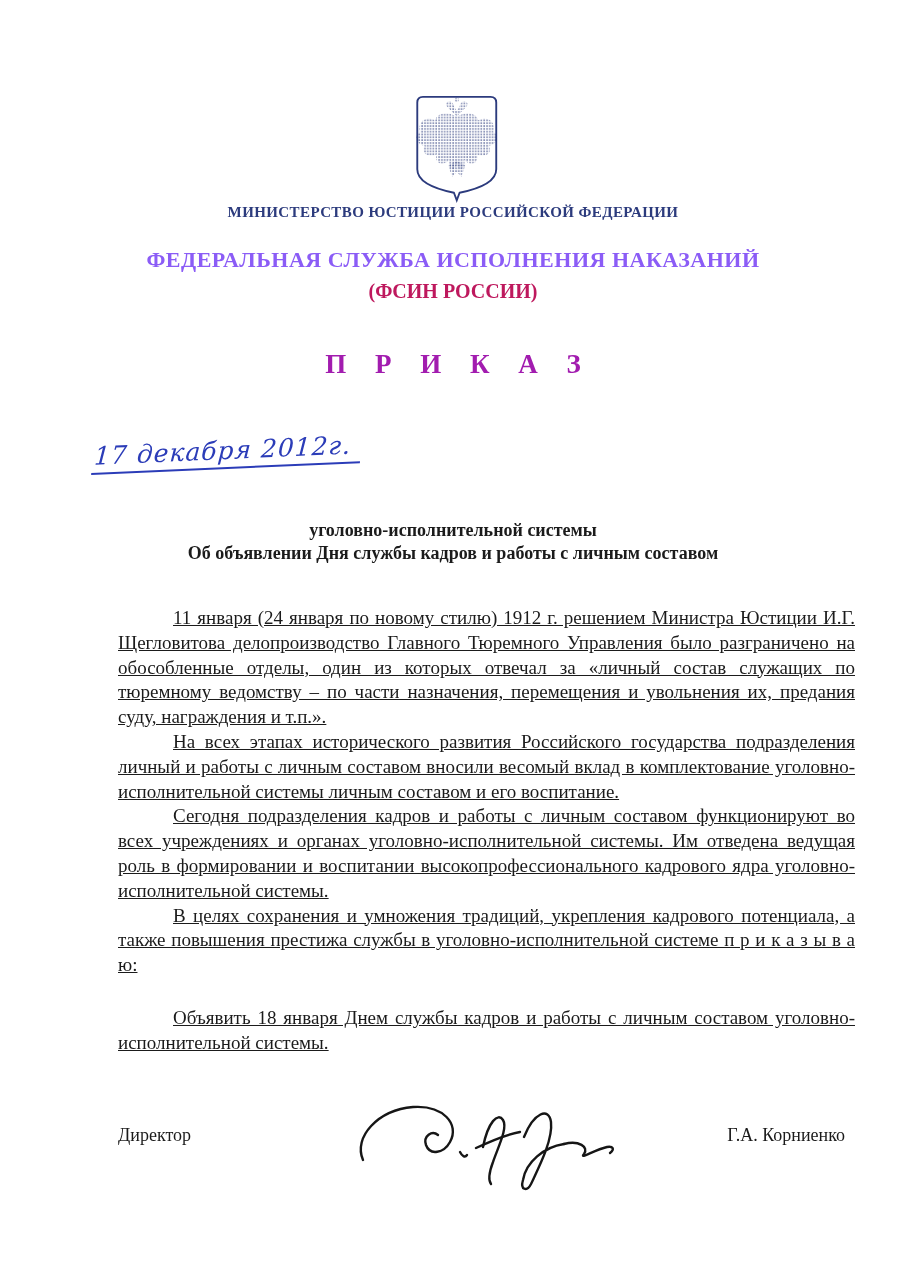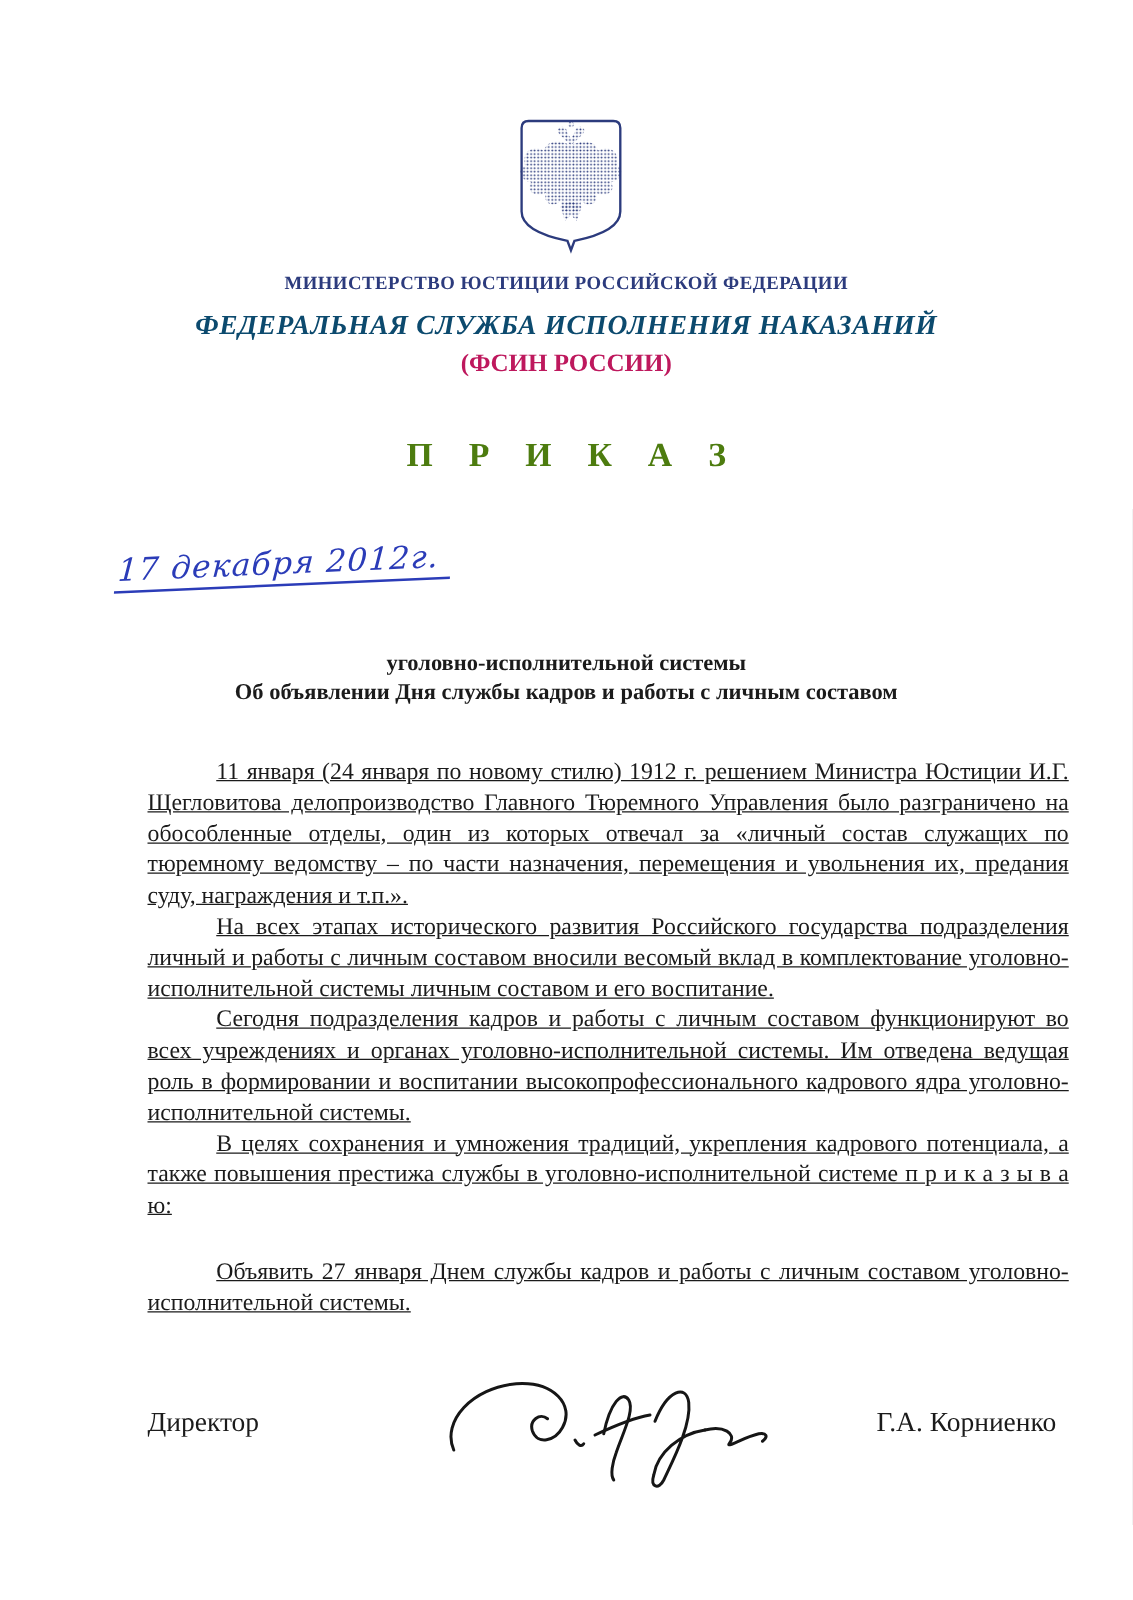--- a/index.html
+++ b/index.html
@@ -5,24 +5,24 @@
   html,body{margin:0;padding:0;background:#e8e8e8;}
   .page{
     position:relative;width:906px;height:1280px;margin:0 auto;
     background:#ffffff;overflow:hidden;
     font-family:"Liberation Serif",serif;color:#1b1b1b;
   }
   .centered{position:absolute;left:0;width:100%;text-align:center;}
   
   .emblem{position:absolute;top:94px;left:50%;transform:translateX(-46%);}
   
-  .ministry{top:219px;font-size:15px;font-weight:bold;color:#2c3b7d;letter-spacing:.4px;}
-  .agency{top:247px;font-size:22px;font-weight:bold;color:#0c4a6e;letter-spacing:.5px;font-style:italic;}
+  .ministry{top:204px;font-size:15px;font-weight:bold;color:#2c3b7d;letter-spacing:.4px;}
+  .agency{top:247px;font-size:22px;font-weight:bold;color:#8b5cf6;letter-spacing:.5px;}
   .agency-short{top:280px;font-size:20px;font-weight:bold;color:#be185d;}
-  .doc-kind{top:349px;font-size:27px;font-weight:bold;color:#4d7c0f;letter-spacing:11px;text-indent:11px;}
+  .doc-kind{top:349px;font-size:27px;font-weight:bold;color:#a21caf;letter-spacing:11px;text-indent:11px;}
   .city{top:399px;font-size:19px;color:#222;letter-spacing:2px;}
   
   .date-row{position:absolute;top:436px;left:92px;right:58px;height:56px;}
   .hand{font-family:"DejaVu Serif",serif;font-style:italic;color:#2b3cb8;}
   .date-hand{
     display:inline-block;font-size:25px;letter-spacing:1px;
     transform:rotate(-2.5deg) skewX(-6deg);
     border-bottom:2px solid #2b3cb8;padding:0 10px 2px 2px;
   }
   .num-wrap{position:absolute;right:10px;top:2px;font-size:22px;color:#2c3b7d;}
@@ -35,21 +35,21 @@
   
   .title{top:519px;font-size:18px;font-weight:bold;line-height:23px;}
   
   .body{
     position:absolute;top:606px;left:118px;width:737px;
     font-size:19px;line-height:24.8px;text-align:justify;text-decoration:underline;
   }
   .body p{margin:0;text-indent:55px;}
   .body p.order{margin-top:28px;}
   
-  .sig-row{position:absolute;top:1117px;left:118px;right:61px;height:80px;font-size:22px;}
+  .sig-row{position:absolute;top:1117px;left:118px;right:61px;height:80px;font-size:18px;}
   .sig-position{position:absolute;left:0;top:8px;}
   .sig-name{position:absolute;right:0;top:8px;font-family:Liberation Serif, serif;}
   .sig-script{position:absolute;left:230px;top:-30px;}
 </style>
 </head>
 <body>
 
 <div class="page">
 
   <div class="emblem">
@@ -82,21 +82,21 @@
   <div class="centered title">
     <div>уголовно-исполнительной системы</div>
     <div>Об объявлении Дня службы кадров и работы с личным составом</div>
   </div>
 
   <div class="body">
     <p>11 января (24 января по новому стилю) 1912 г. решением Министра Юстиции И.Г. Щегловитова делопроизводство Главного Тюремного Управления было разграничено на обособленные отделы, один из которых отвечал за «личный состав служащих по тюремному ведомству – по части назначения, перемещения и увольнения их, предания суду, награждения и т.п.».</p>
     <p>На всех этапах исторического развития Российского государства подразделения личный и работы с личным составом вносили весомый вклад в комплектование уголовно-исполнительной системы личным составом и его воспитание.</p>
     <p>Сегодня подразделения кадров и работы с личным составом функционируют во всех учреждениях и органах уголовно-исполнительной системы. Им отведена ведущая роль в формировании и воспитании высокопрофессионального кадрового ядра уголовно-исполнительной системы.</p>
     <p>В целях сохранения и умножения традиций, укрепления кадрового потенциала, а также повышения престижа службы в уголовно-исполнительной системе п р и к а з ы в а ю:</p>
-    <p class="order">Объявить 27 января Днем службы кадров и работы с личным составом уголовно-исполнительной системы.</p>
+    <p class="order">Объявить 18 января Днем службы кадров и работы с личным составом уголовно-исполнительной системы.</p>
   </div>
 
   <div class="sig-row">
     <span class="sig-position">Директор</span>
     <span class="sig-script">
       <svg width="300" height="110" viewBox="0 0 300 100">
         <g fill="none" stroke="#161616" stroke-width="2.4" stroke-linecap="round">
           <path d="M15,68 C5,45 30,18 65,15 C95,13 112,32 102,50 C96,61 82,64 78,53 C75,44 84,38 90,43"></path>
           <path d="M112,60 C114,64 117,66 119,63"></path>
           <path d="M135,55 C140,30 150,20 155,28 C160,36 150,55 145,70 C142,78 140,88 143,92"></path>

